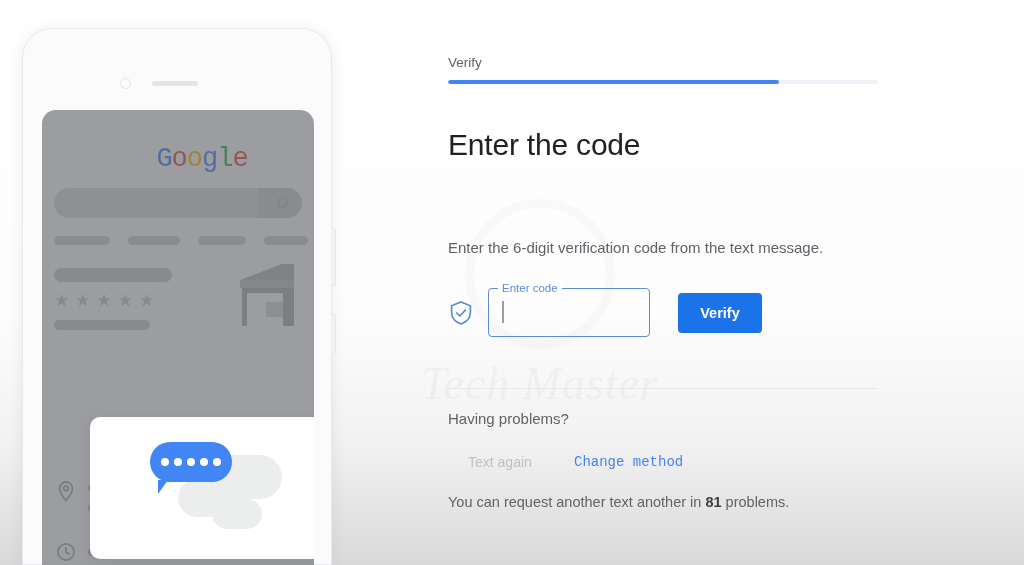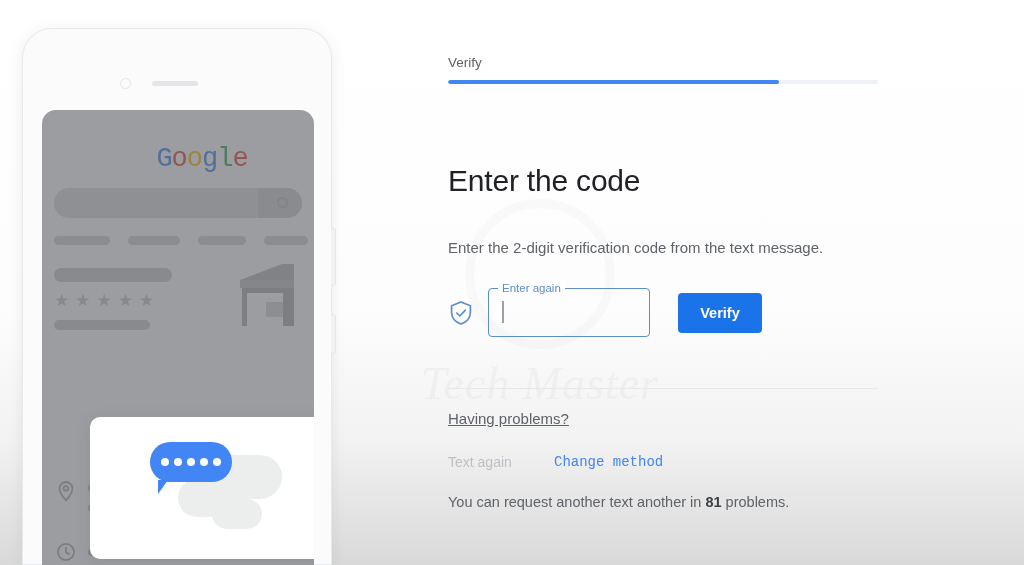--- a/index.html
+++ b/index.html
@@ -217,21 +217,20 @@
   }
   #progress-fill {
     height: 100%; width: 77%;
     background: #4285f4;
     border-radius: 2px;
   }
   #heading {
     position: absolute; top: 128px; left: 0;
     font-size: 30px; font-weight: 400; color: #202124;
     letter-spacing: -0.2px;
-    margin-top: 36px;
   }
   .body-line {
     position: absolute; left: 0;
     font-size: 15px; color: #5f6368;
     line-height: 20px;
   }
   #body-1 { top: 196px; }
   #body-2 { top: 238px; }
 
   
@@ -291,29 +290,30 @@
     flex: none;
   }
 
   #divider {
     position: absolute; top: 388px; left: 0;
     width: 430px; height: 1px;
     background: #e7e8ea;
   }
   #having-problems {
     position: absolute; top: 410px; left: 0;
-    font-size: 15px; color: #5f6368; text-decoration: underline;
+    font-size: 15px; color: #5f6368;
   }
   #action-row {
     position: absolute; top: 454px; left: 0;
     display: flex; align-items: center;
   }
   #text-again {
     font-size: 14px; color: #bdc1c6;
     width: 106px;
+    margin-left: 20px;
   }
   #change-method {
     font-size: 14px; color: #4285f4;
     text-decoration: none;
     cursor: pointer;
     font-family: Liberation Mono, monospace;
   }
   #countdown {
     position: absolute; top: 494px; left: 0;
     font-size: 14.5px; color: #5f6368;
@@ -419,31 +419,31 @@
 <div id="panel">
 
   <div id="step-label">Verify</div>
 
   <div id="progress-track">
     <div id="progress-fill" style="width: 77%;"></div>
   </div>
 
   <h1 id="heading">Enter the code</h1>
 
-  <div class="body-line" id="body-2">Enter the 2-digit verification code from the text message.</div>
+  <div class="body-line" id="body-2">Enter the 6-digit verification code from the text message.</div>
 
   <div id="form-row">
     <svg id="shield-icon" viewBox="0 0 26 26">
       <path d="M13 2 L22.4 5.8 L22.4 12.6 C22.4 18.1 18.4 22.4 13 24 C7.6 22.4 3.6 18.1 3.6 12.6 L3.6 5.8 Z" fill="none" stroke="#5b8dd0" stroke-width="1.7"></path>
       <path d="M8.8 13 L11.8 16 L17.4 10.2" fill="none" stroke="#5b8dd0" stroke-width="1.7" stroke-linecap="round" stroke-linejoin="round"></path>
     </svg>
 
     <div id="code-field">
       <div id="code-border"></div>
-      <div id="code-notch">Enter again</div>
+      <div id="code-notch">Enter code</div>
       <div id="caret"></div>
       <input id="code-input" type="text" placeholder="" style="">
     </div>
 
     <button id="verify-button">Verify</button>
   </div>
 
   <div id="divider"></div>
 
   <div id="having-problems">Having problems?</div>

